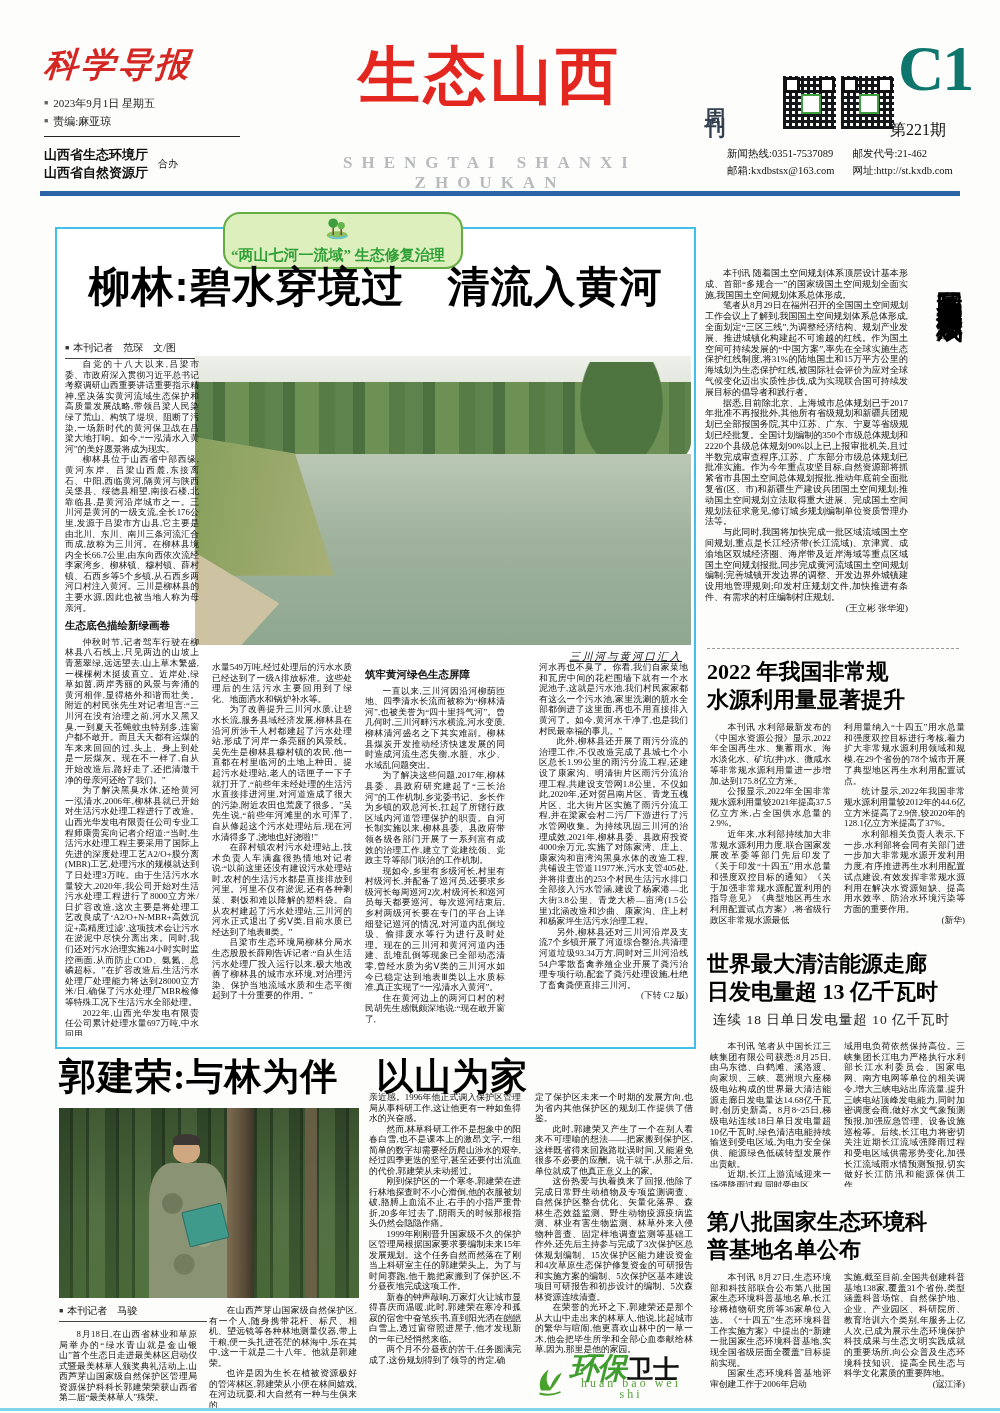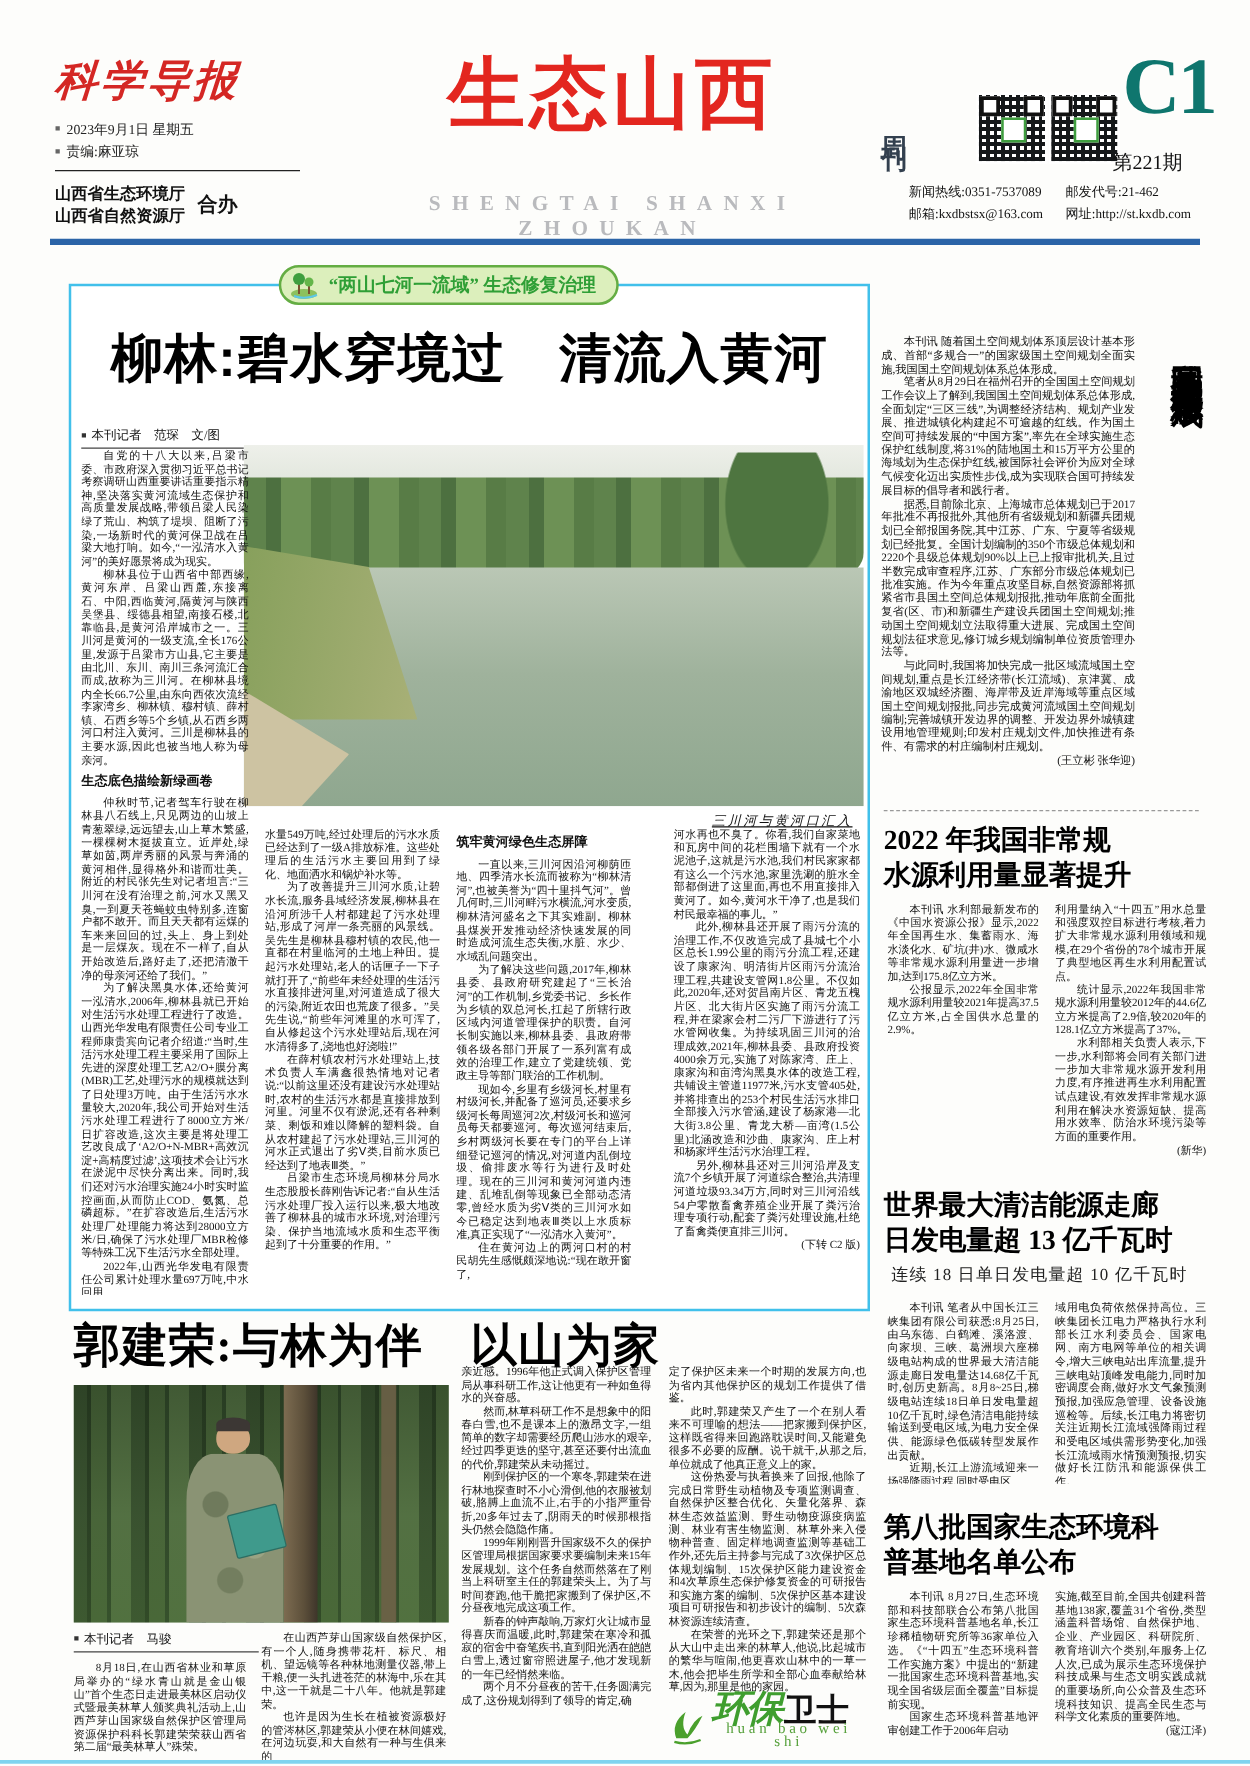--- a/index.html
+++ b/index.html
@@ -8,21 +8,21 @@
   .abs{position:absolute;}
 
   
   .mh-logo{left:44px;top:42px;font-size:34px;font-weight:bold;font-style:italic;color:#d42724;
            letter-spacing:3px;transform:skewX(-4deg);}
   .mh-meta{left:44px;font-size:11px;color:#222;}
   .mh-meta::before{content:"■";font-size:7px;color:#666;margin-right:5px;vertical-align:2px;}
   .mh-rule{left:44px;top:136px;width:196px;border-top:1.5px solid #222;}
   .mh-orgs{left:44px;top:146px;display:flex;align-items:center;gap:10px;}
   .mh-org{font-size:13px;font-weight:bold;line-height:18px;}
-  .mh-co{font-size:16px;font-weight:bold;}
+  .mh-co{font-size:10px;font-weight:normal;}
   .paper-title{left:268px;top:44px;width:444px;text-align:center;font-size:62px;line-height:1.05;
                font-weight:bold;color:#e3261f;letter-spacing:4px;}
   .paper-pinyin{left:268px;top:153px;width:444px;text-align:center;font-size:17px;font-weight:bold;
                 color:#b9babd;letter-spacing:9px;}
   .weekly{left:701px;top:92px;writing-mode:vertical-rl;text-orientation:upright;font-size:21px;
           font-weight:bold;color:#33404f;letter-spacing:8px;}
   .qr{width:53px;height:53px;background:
       repeating-linear-gradient(0deg,#15181a 0 3px,transparent 3px 6px),
       repeating-linear-gradient(90deg,#15181a 0 3px,#fff 3px 6px);
       position:absolute;top:76px;outline:2px solid #fff;}
@@ -42,21 +42,21 @@
   .para{margin:0;text-indent:2em;text-align:justify;}
   .para.cont{text-indent:0;}
   .para.sub{text-indent:0;font-family:"Liberation Sans",sans-serif;font-weight:bold;font-size:10.5px;
             margin:7px 0 6px;}
   .para.sign{text-indent:0;text-align:right;}
 
   
   .main-box{left:55px;top:227px;width:637px;height:818px;border:2.5px solid #41c0ea;background:#fff;}
   .badge{position:absolute;top:-17px;left:166px;display:flex;align-items:center;gap:6px;
          background:#dcefbc;border:2px solid #64ad43;border-radius:17px;padding:2px 16px 2px 6px;
-         font-size:15px;font-weight:bold;color:#2f9f36;white-space:nowrap;}
+         font-size:15px;font-weight:bold;color:#2f9f36;white-space:nowrap;flex-direction:column;}
   .headline{position:absolute;top:30px;left:0;width:100%;text-align:center;margin:0;
             font-family:"Liberation Sans",sans-serif;font-weight:900;font-size:42px;letter-spacing:1px;color:#000;}
   .byline{position:absolute;left:8px;top:112px;font-size:10px;width:130px;padding-bottom:3px;border-bottom:1px solid #444;}
   .byline::before{content:"■";font-size:7px;color:#333;margin-right:4px;vertical-align:1px;}
 
   .photo{position:absolute;left:138px;top:127px;width:496px;height:289px;overflow:hidden;background:#aebfa c;}
   .ph-sky{position:absolute;left:0;top:0;right:0;height:15%;background:linear-gradient(#eef0ea,#dde3d8);}
   .ph-trees{position:absolute;left:0;top:9%;right:0;height:27%;
             background:repeating-linear-gradient(90deg,#5f834c 0 18px,#4d7040 18px 30px,#6d9155 30px 54px,#587c46 54px 70px);
             border-radius:0 0 18px 10px;}
@@ -242,20 +242,21 @@
     <div class="sb-divider"></div>
 
     <article class="sb-art sb2">
       <h3 class="sb-title">2022 年我国非常规</h3>
       <h3 class="sb-title">水源利用量显著提升</h3>
       <div class="sb-cols">
         <div class="sb-col flow">
 
         <p class="para p">本刊讯 水利部最新发布的《中国水资源公报》显示,2022年全国再生水、集蓄雨水、海水淡化水、矿坑(井)水、微咸水等非常规水源利用量进一步增加,达到175.8亿立方米。</p>
             <p class="para p">公报显示,2022年全国非常规水源利用量较2021年提高37.5亿立方米,占全国供水总量的2.9%。</p>
+            <p class="para p">近年来,水利部持续加大非常规水源利用力度,联合国家发展改革委等部门先后印发了《关于印发“十四五”用水总量和强度双控目标的通知》《关于加强非常规水源配置利用的指导意见》《典型地区再生水利用配置试点方案》,将省级行政区非常规水源最低</p>
           </div>
         <div class="sb-col flow">
 
         <p class="para cont">利用量纳入“十四五”用水总量和强度双控目标进行考核,着力扩大非常规水源利用领域和规模,在29个省份的78个城市开展了典型地区再生水利用配置试点。</p>
             <p class="para p">统计显示,2022年我国非常规水源利用量较2012年的44.6亿立方米提高了2.9倍,较2020年的128.1亿立方米提高了37%。</p>
             <p class="para p">水利部相关负责人表示,下一步,水利部将会同有关部门进一步加大非常规水源开发利用力度,有序推进再生水利用配置试点建设,有效发挥非常规水源利用在解决水资源短缺、提高用水效率、防治水环境污染等方面的重要作用。</p>
             <p class="para sign">(新华)</p>
           </div>
       </div>
     </article>

